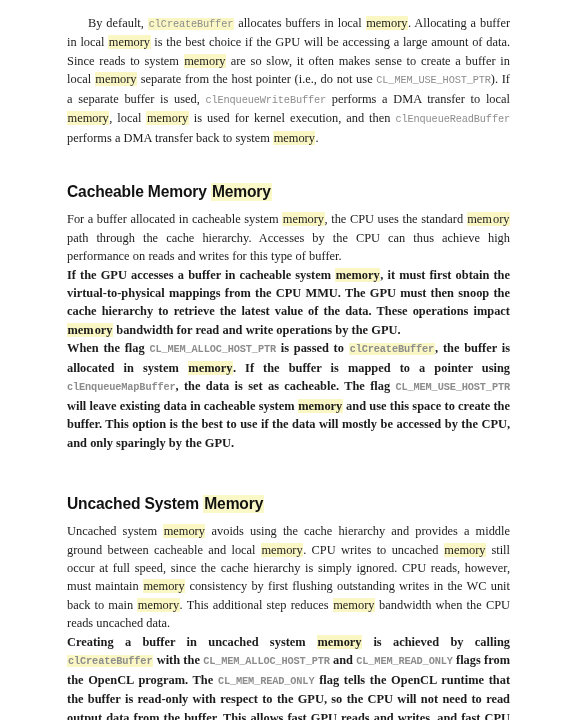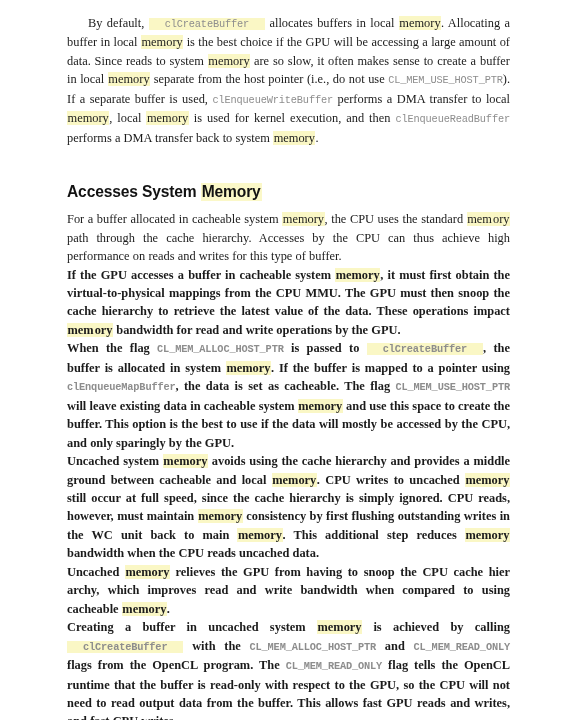--- a/index.html
+++ b/index.html
@@ -71,46 +71,46 @@
 
   
   .hl {
     background-color: #faf7c5;
     padding: 0 0.5px;
     box-decoration-break: clone;
     -webkit-box-decoration-break: clone;
   }
   .hl-code {
     background-color: #faf7c5;
-    padding: 0 16px;
+    padding: 0 1px;
     box-decoration-break: clone;
     -webkit-box-decoration-break: clone;
   }
   .hl-head {
     background-color: #fbf8c8;
     padding: 0 1px 1px 1px;
   }
 </style>
 </head>
 <body>
 
 <div class="page">
   <div class="col">
 
     <p class="para indent"><span>By default, <code class="code hl-code">clCreateBuffer</code> allocates buffers in local <span class="hl">memory</span>. Allocating a buffer in local <span class="hl">memory</span> is the best choice if the GPU will be accessing a large amount of data. Since reads to system <span class="hl">memory</span> are so slow, it often makes sense to create a buffer in local <span class="hl">memory</span> separate from the host pointer (i.e., do not use <code class="code">CL_MEM_USE_HOST_PTR</code>). If a separate buffer is used, <code class="code">clEnqueueWriteBuffer</code> performs a DMA transfer to local <span class="hl">memory</span>, local <span class="hl">memory</span> is used for kernel execution, and then <code class="code">clEnqueueReadBuffer</code> performs a DMA transfer back to system <span class="hl">memory</span>.</span></p>
 
-    <h2 class="heading h-gap-1"><span>Accesses System </span><span class="hl-head">Memory</span></h2>
+    <h2 class="heading h-gap-1"><span>Cacheable Memory </span><span class="hl-head">Memory</span></h2>
 
     <p class="para"><span>For a buffer allocated in cacheable system <span class="hl">memory</span>, the CPU uses the standard <span class="hl">mem</span><wbr><span class="hl">ory</span> path through the cache hierarchy. Accesses by the CPU can thus achieve high performance on reads and writes for this type of buffer.</span></p>
 
     <p class="para indent"><span>If the GPU accesses a buffer in cacheable system <span class="hl">memory</span>, it must first obtain the virtual-to-physical mappings from the CPU MMU. The GPU must then snoop the cache hierarchy to retrieve the latest value of the data. These operations impact <span class="hl">mem</span><wbr><span class="hl">ory</span> bandwidth for read and write operations by the GPU.</span></p>
 
     <p class="para indent"><span>When the flag <code class="code">CL_MEM_ALLOC_HOST_PTR</code> is passed to <code class="code hl-code">clCreateBuffer</code>, the buffer is allocated in system <span class="hl">memory</span>. If the buffer is mapped to a pointer using <code class="code">clEnqueueMapBuffer</code>, the data is set as cacheable. The flag <code class="code">CL_MEM_USE_HOST_PTR</code> will leave existing data in cacheable system <span class="hl">memory</span> and use this space to create the buffer. This option is the best to use if the data will mostly be accessed by the CPU, and only sparingly by the GPU.</span></p>
 
+    <h2 class="heading h-gap-2"><span>Uncached System </span><span class="hl-head">Memory</span></h2>
 
     <p class="para"><span>Uncached system <span class="hl">memory</span> avoids using the cache hierarchy and provides a middle ground between cacheable and local <span class="hl">memory</span>. CPU writes to uncached <span class="hl">memory</span> still occur at full speed, since the cache hierarchy is simply ignored. CPU reads, however, must maintain <span class="hl">memory</span> consistency by first flushing outstanding writes in the WC unit back to main <span class="hl">memory</span>. This additional step reduces <span class="hl">memory</span> bandwidth when the CPU reads uncached data.</span></p>
 
-    <p class="para indent"><span>Uncached <span class="hl">memory</span> relieves the GPU from having to snoop the CPU cache hier<wbr>archy, which improves read and write bandwidth when compared to using cacheable <span class="hl">memory</span>.</span></p>
 
     <p class="para indent"><span>Creating a buffer in uncached system <span class="hl">memory</span> is achieved by calling <code class="code hl-code">clCreateBuffer</code> with the <code class="code">CL_MEM_ALLOC_HOST_PTR</code> and <code class="code">CL_MEM_READ_ONLY</code> flags from the OpenCL program. The <code class="code">CL_MEM_READ_ONLY</code> flag tells the OpenCL runtime that the buffer is read-only with respect to the GPU, so the CPU will not need to read output data from the buffer. This allows fast GPU reads and writes, and fast CPU writes.</span></p>
 
   </div>
 </div>
 
 </body></html>

